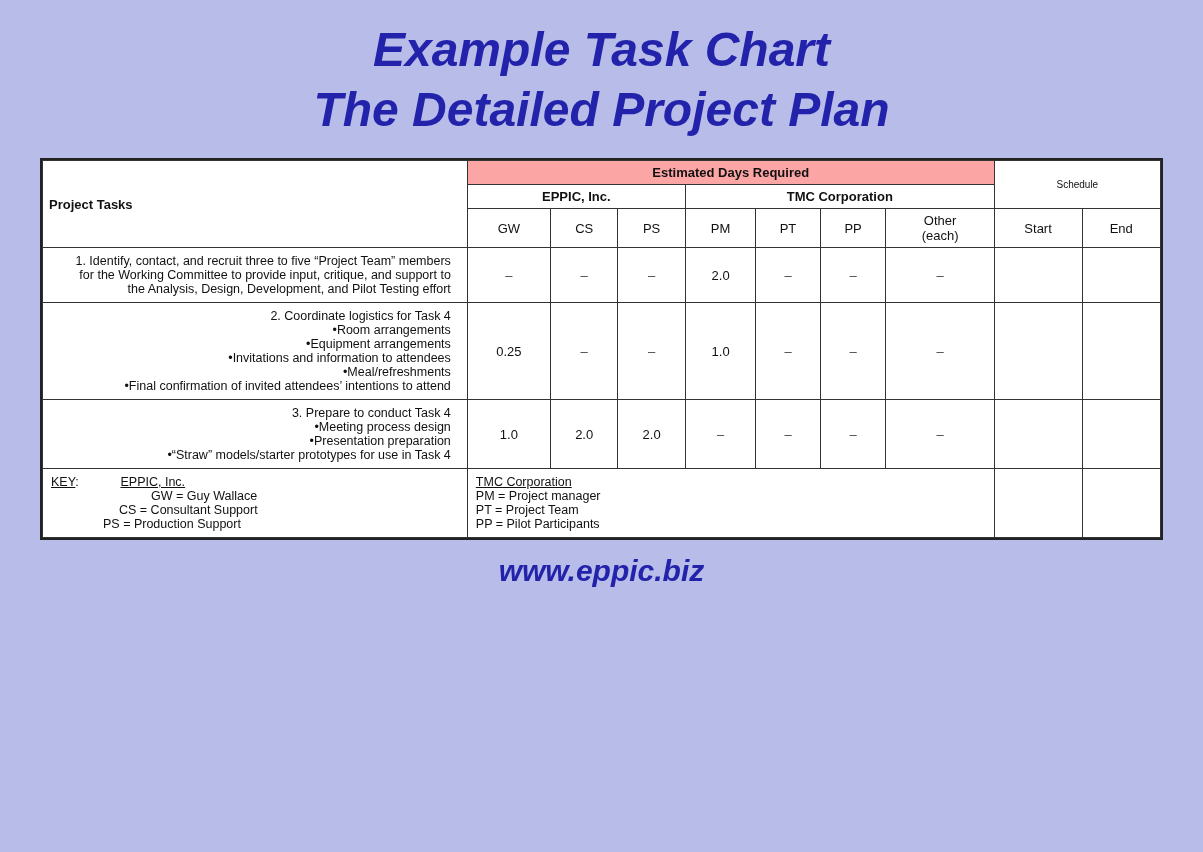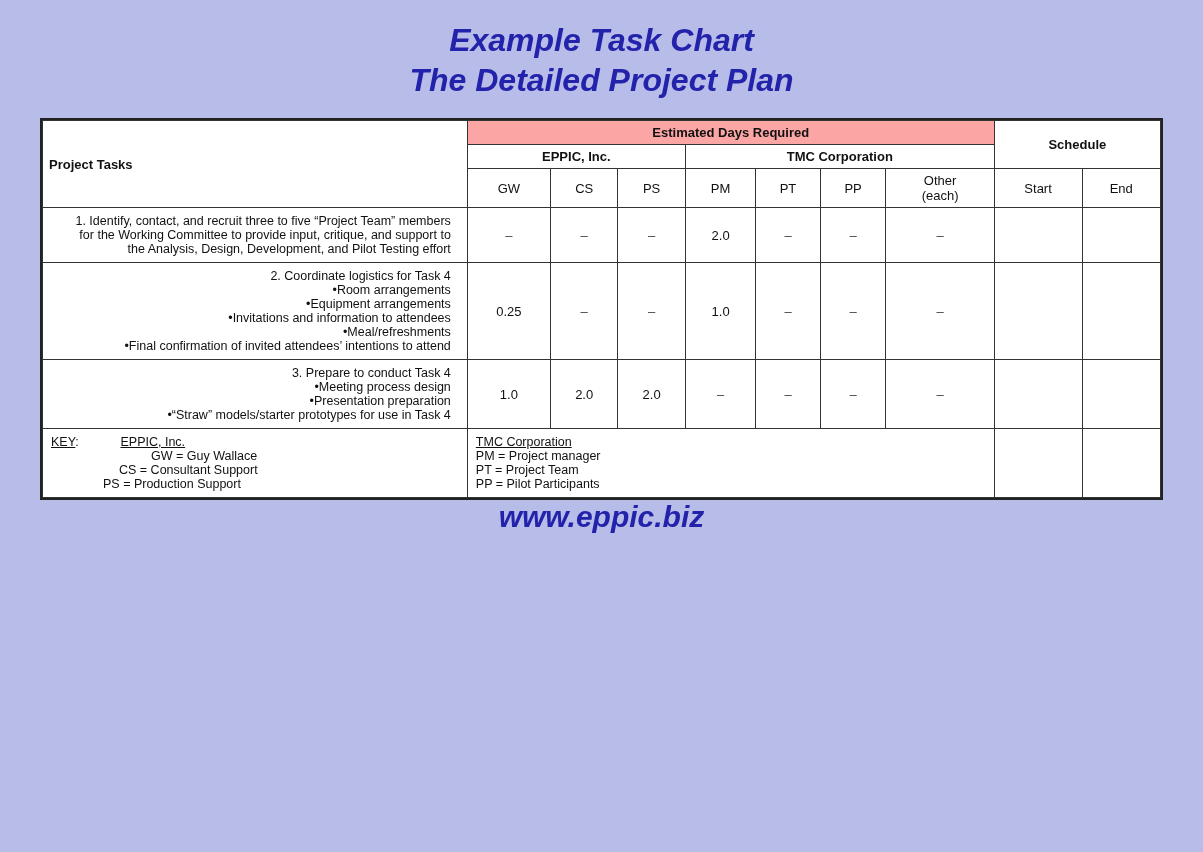--- a/index.html
+++ b/index.html
@@ -13,21 +13,21 @@
       align-items: center;
       justify-content: flex-start;
       padding: 20px 40px 20px 40px;
     }
     .page-title {
       text-align: center;
       margin-bottom: 18px;
     }
     .page-title h1 {
       color: #2222aa;
-      font-size: 32px;
+      font-size: 48px;
       font-weight: bold;
       font-style: italic;
       line-height: 1.25;
     }
     .table-wrapper {
       width: 100%;
       border: 2px solid #222;
       background: #fff;
     }
     table {
@@ -47,22 +47,22 @@
       width: 38%;
       margin-top: 46px;
     }
     .header-group-estimated {
       background: #fca5a5;
       font-weight: bold;
       font-size: 13px;
       margin-top: 8px;
     }
     .header-schedule {
-      font-weight: bold;
-      font-size: 13px;
+      font-weight: normal;
+      font-size: 10px;
     }
     .subheader-eppic, .subheader-tmc {
       font-size: 13px;
     }
     .col-header {
       font-size: 13px;
       font-weight: normal;
     }
     .data-cell {
       text-align: center;
@@ -78,20 +78,21 @@
       text-align: left;
       vertical-align: top;
       padding: 6px 8px;
       font-size: 12.5px;
     }
     .key-cell-left {
       width: 38%;
     }
     .underline { text-decoration: underline; }
     .footer {
+      margin-top: 14px;
       color: #2222aa;
       font-size: 30px;
       font-style: italic;
       font-weight: bold;
       text-align: center;
       width: 100%;
     }
     .dash { color: #444; }
   </style>
 </head>

